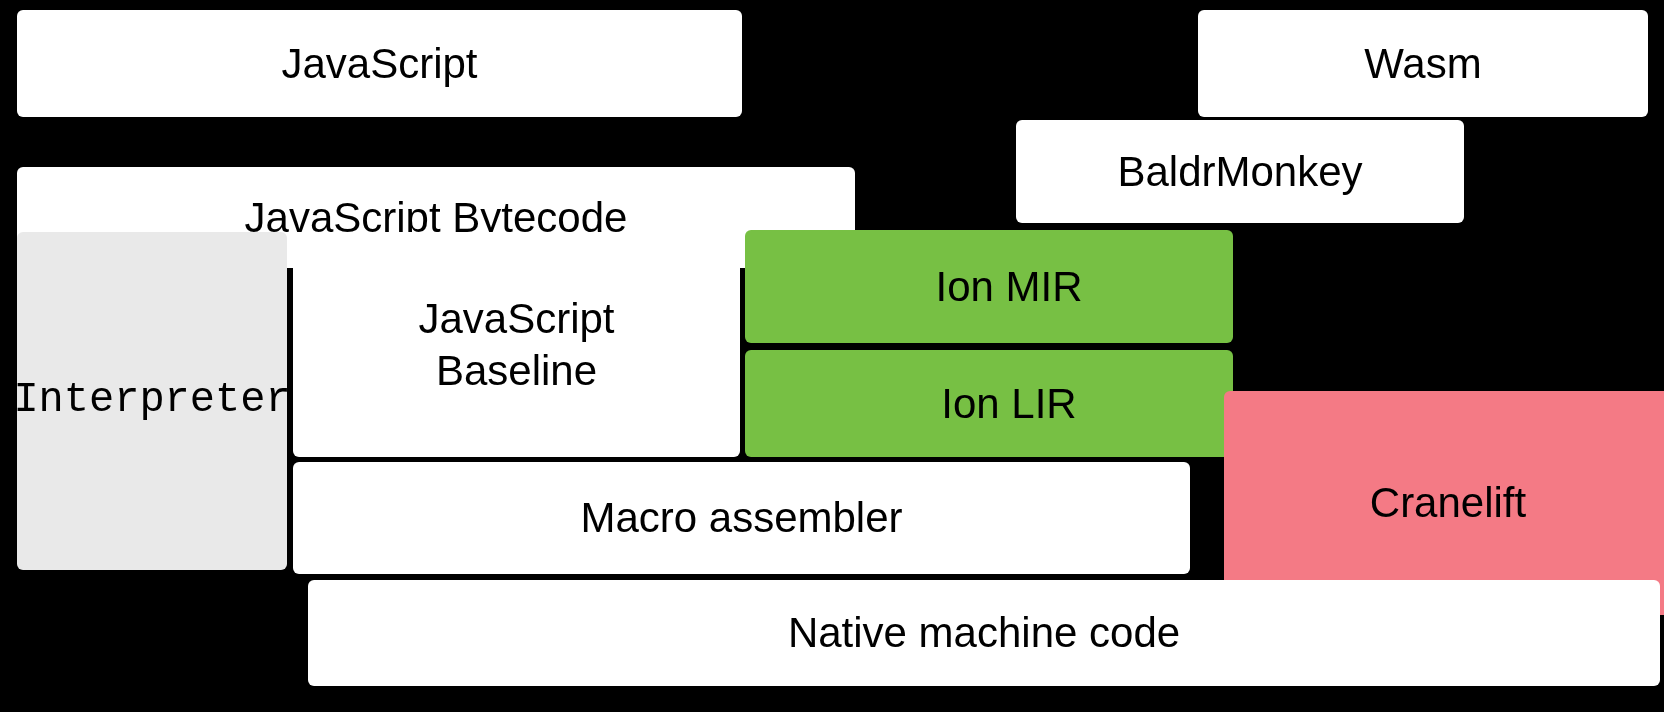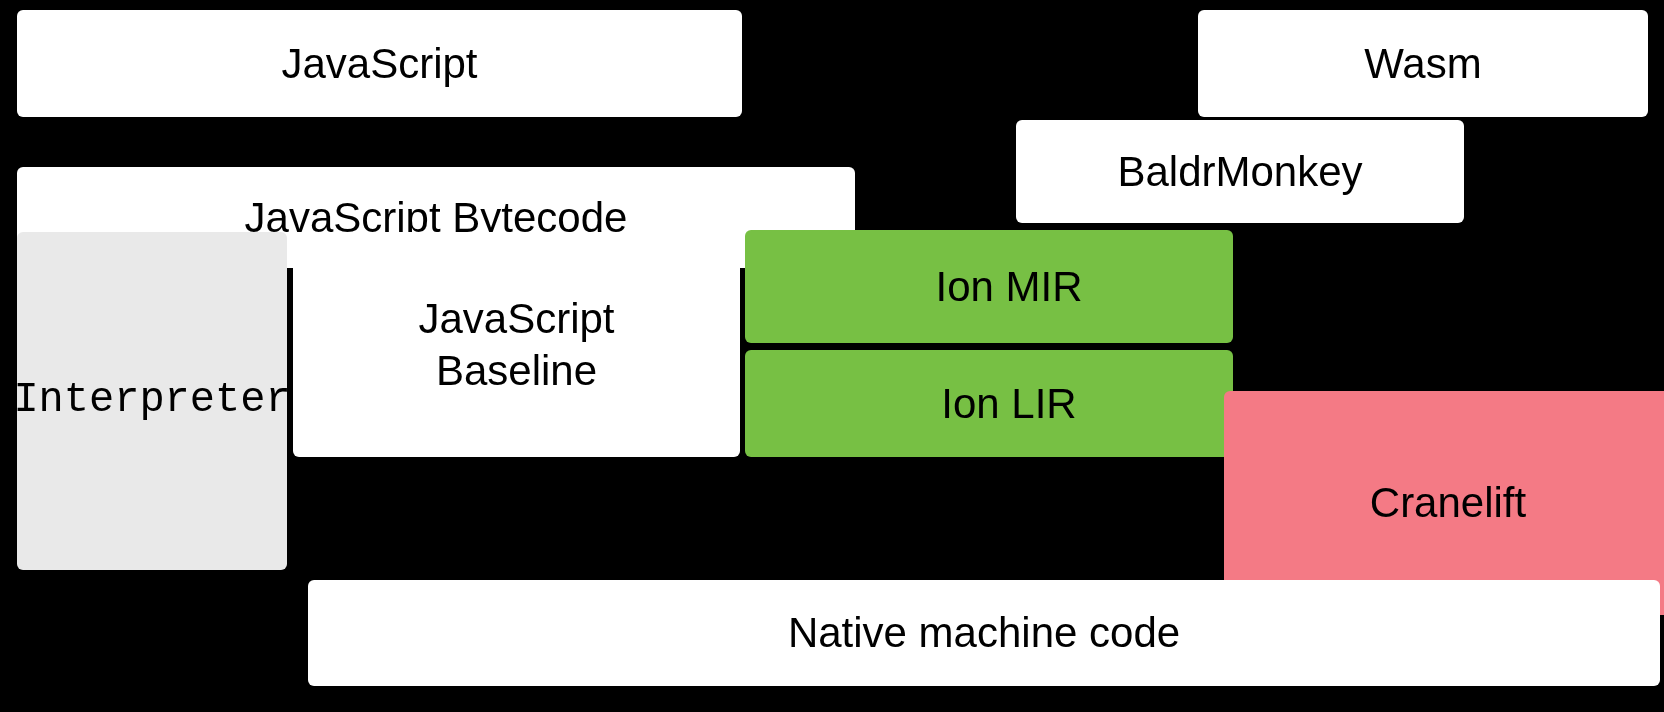--- a/index.html
+++ b/index.html
@@ -64,16 +64,17 @@
 
   <div class="box" id="b-javascript-baseline">JavaScript
 Baseline</div>
 
   <div class="box green" id="b-ion-mir">Ion MIR</div>
 
   <div class="box green" id="b-ion-lir">Ion LIR</div>
 
   <div class="box pink" id="b-cranelift">Cranelift</div>
 
+  <div class="box" id="b-macro-assembler">Macro assembler</div>
 
   <div class="box" id="b-native-machine-code">Native machine code</div>
 
 </div>
 
 </body></html>

